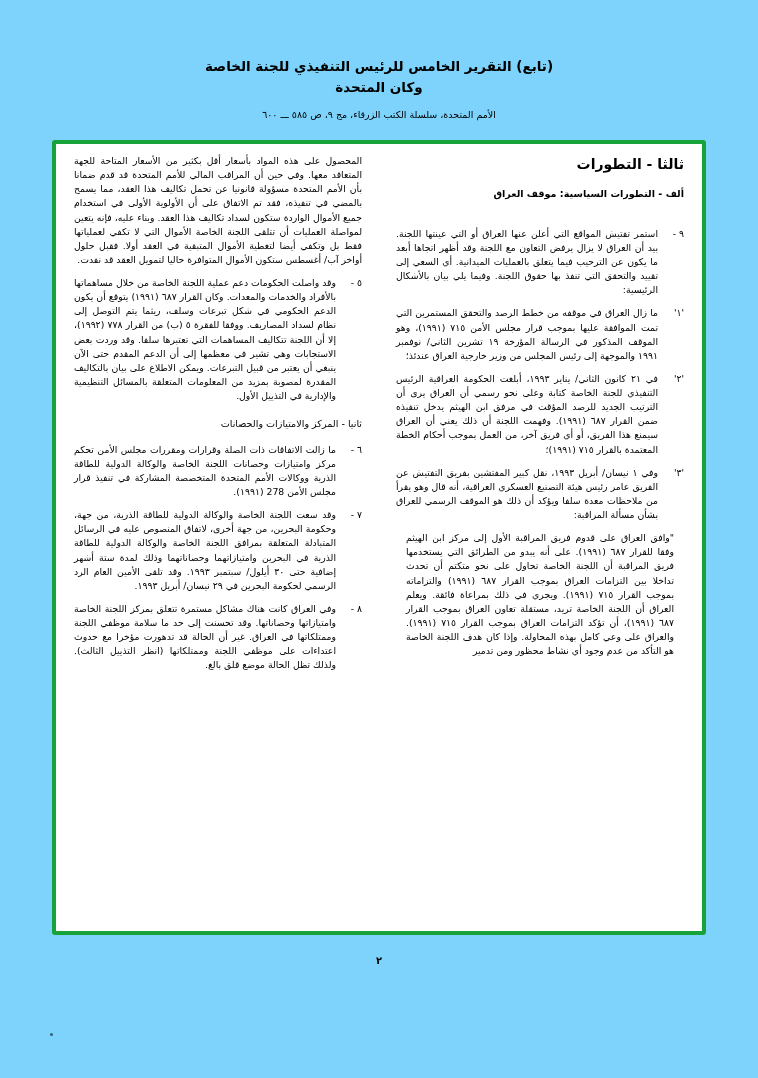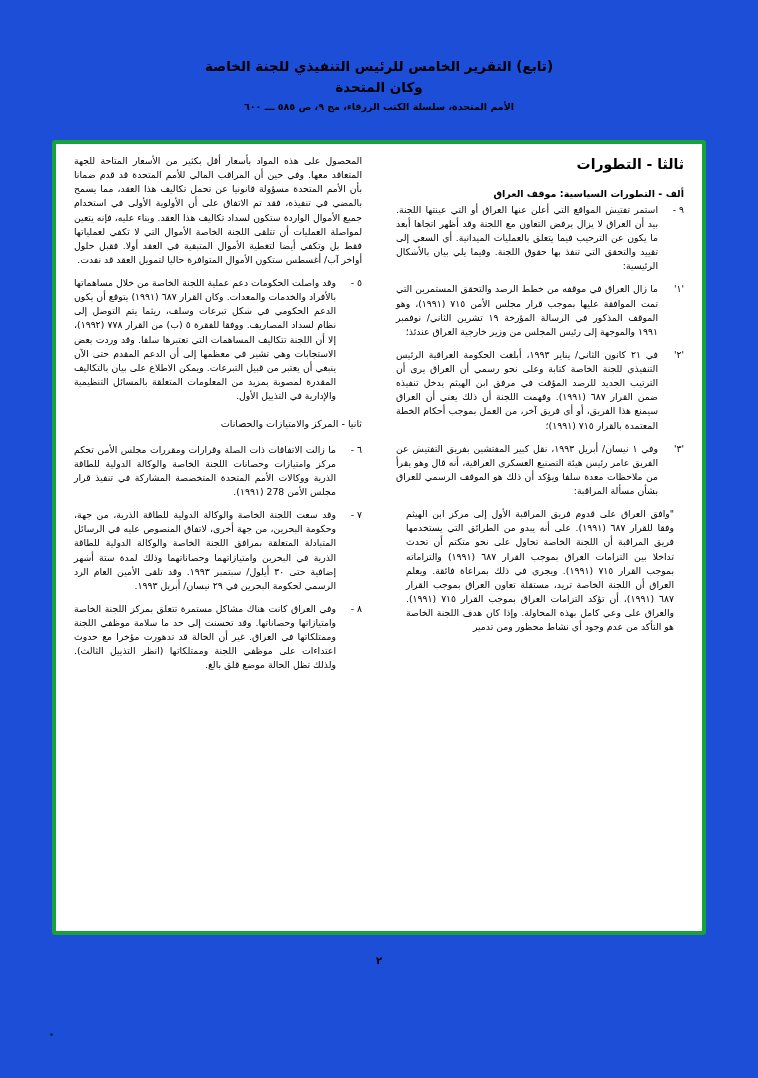--- a/index.html
+++ b/index.html
@@ -11,39 +11,39 @@
     width: 758px;
     height: 1078px;
     font-family: "DejaVu Sans", "Liberation Sans", sans-serif;
     color: #000000;
     position: relative;
     overflow: hidden;
   }
   .page {
     position: absolute;
     inset: 0;
-    background: #1d4ed8;
+    background: #7dd3fc;
   }
   .doc-header {
     position: absolute;
     top: 56px;
     right: 60px;
     left: 60px;
     text-align: center;
   }
   .doc-title {
     font-size: 13.5px;
     font-weight: bold;
     line-height: 1.55;
     letter-spacing: 0px;
   }
   .doc-subtitle {
-    margin-top: 2px;
+    margin-top: 10px;
     font-size: 9.5px;
-    font-weight: bold;
+    font-weight: normal;
     line-height: 1.5;
   }
   .frame {
     position: absolute;
     top: 140px;
     right: 52px;
     left: 52px;
     height: 795px;
     border: 4px solid #17a33a;
     border-radius: 3px;
@@ -75,21 +75,21 @@
     font-size: 14px;
     font-weight: bold;
     text-align: center;
     margin: 0 0 12px 0;
     padding: 0;
   }
   h4.sub-head {
     font-size: 9.6px;
     font-weight: bold;
     text-align: center;
-    margin: 0 0 1px 0;
+    margin: 0 0 25px 0;
     padding: 0;
   }
   h4.sub-head-2 {
     font-size: 9.6px;
     font-weight: normal;
     text-align: center;
     margin: 14px 0 11px 0;
     padding: 0;
   }
   p.para {

